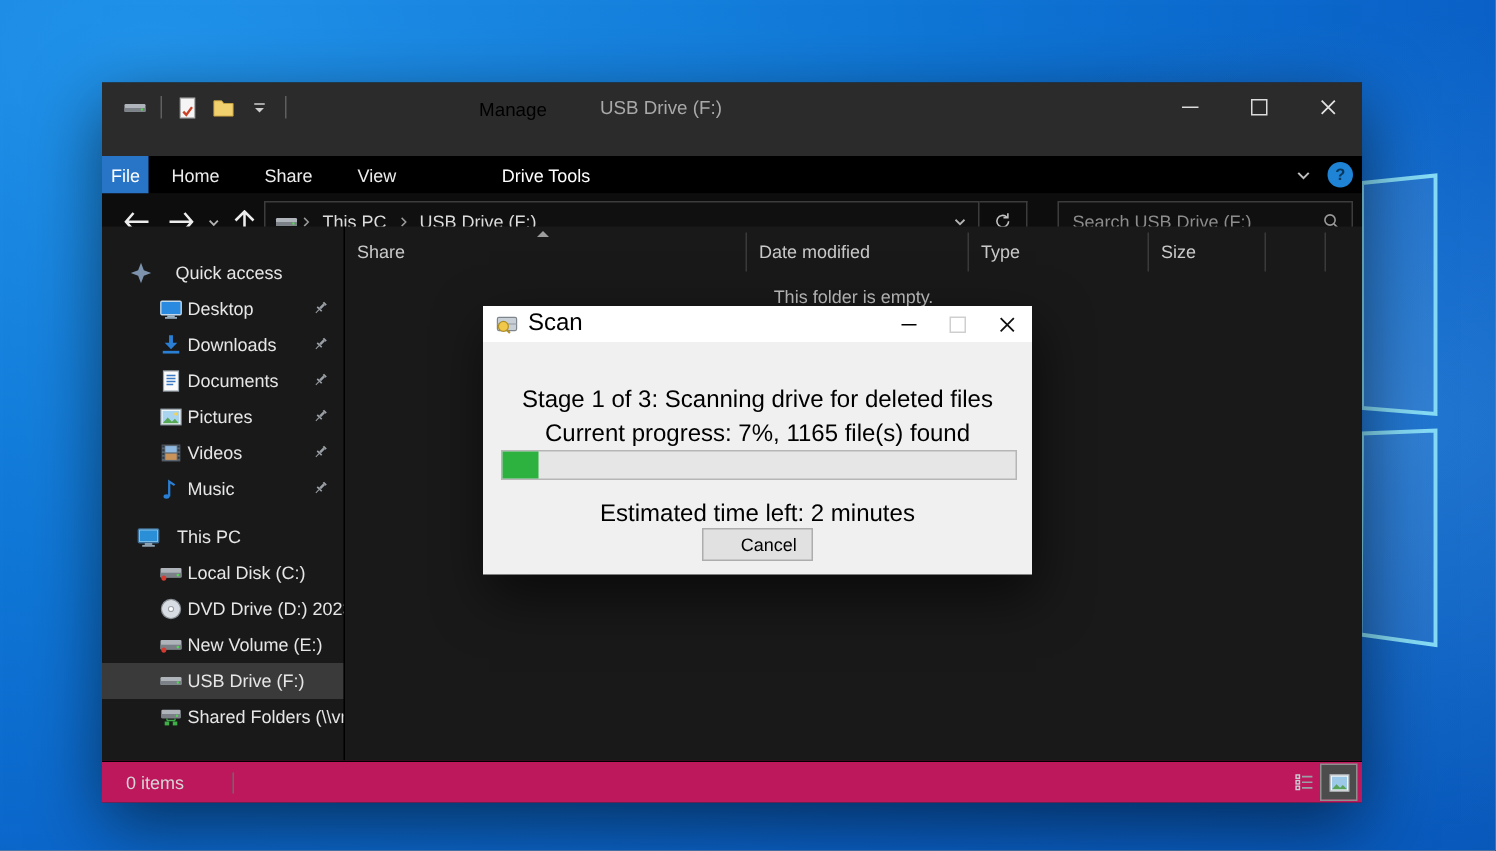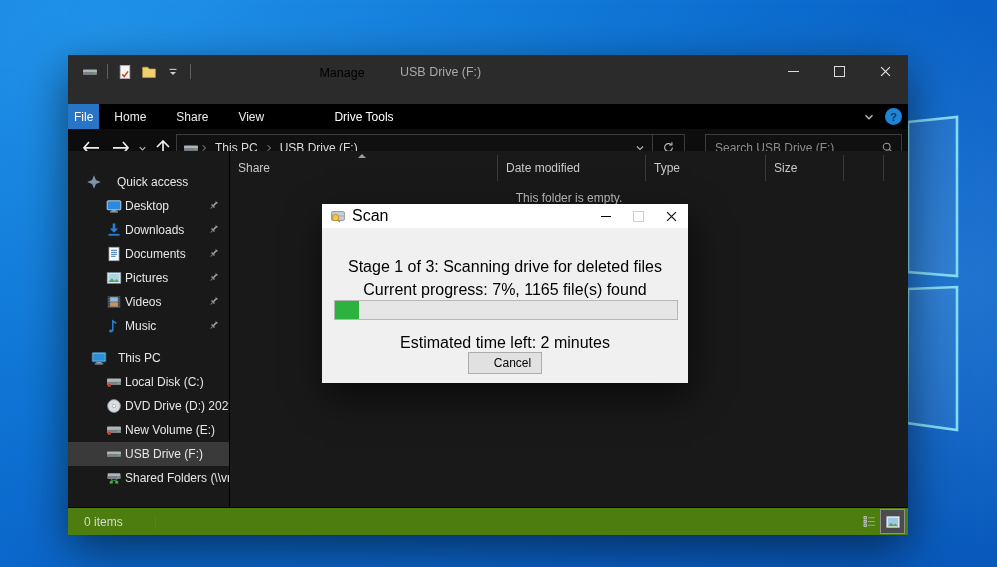--- a/index.html
+++ b/index.html
@@ -62,21 +62,21 @@
   .sb-label{position:absolute;top:0;height:24px;display:flex;align-items:center;color:#e6e6e6;}
   .sb-pin{position:absolute;right:9px;top:5px;width:13px;height:13px;}
   .sb-spacer{height:8px;}
   .content{flex:1;position:relative;overflow:hidden;}
   .colheaders{display:flex;height:26px;margin-top:4px;color:#c9c9c9;}
   .col{box-sizing:border-box;border-right:1px solid #3a3a3a;padding-left:8px;display:flex;align-items:center;position:relative;}
   .sort-caret{position:absolute;top:-1px;left:128px;width:0;height:0;border-left:4px solid transparent;border-right:4px solid transparent;border-bottom:4px solid #9d9d9d;}
   .empty-msg{position:absolute;top:40px;left:0;width:100%;text-align:center;color:#bdbdbd;}
 
   
-  .statusbar{position:absolute;left:0;right:0;bottom:0;height:27px;background:#4d7c0f;border-top:1px solid #000;display:flex;align-items:center;color:#d6d6d6;}
+  .statusbar{position:absolute;left:0;right:0;bottom:0;height:27px;background:#be185d;border-top:1px solid #000;display:flex;align-items:center;color:#d6d6d6;}
   .status-text{margin-left:16px;}
   .status-sep{width:1px;height:14px;background:#6a6a6a;margin-left:32px;}
   .view-btns{margin-left:auto;margin-right:4px;display:flex;}
   .view-btn{width:23px;height:23px;display:flex;align-items:center;justify-content:center;}
   .view-btn.active{background:#4c4c4c;outline:1px solid #8f8f8f;}
 
   
   .dialog{position:absolute;left:322px;top:204px;width:366px;height:179px;background:#f0f0f0;z-index:10;
     box-shadow:3px 14px 34px rgba(0,0,0,.6);color:#000;}
   .dlg-titlebar{height:24px;background:#fff;display:flex;align-items:center;padding-left:8px;}

